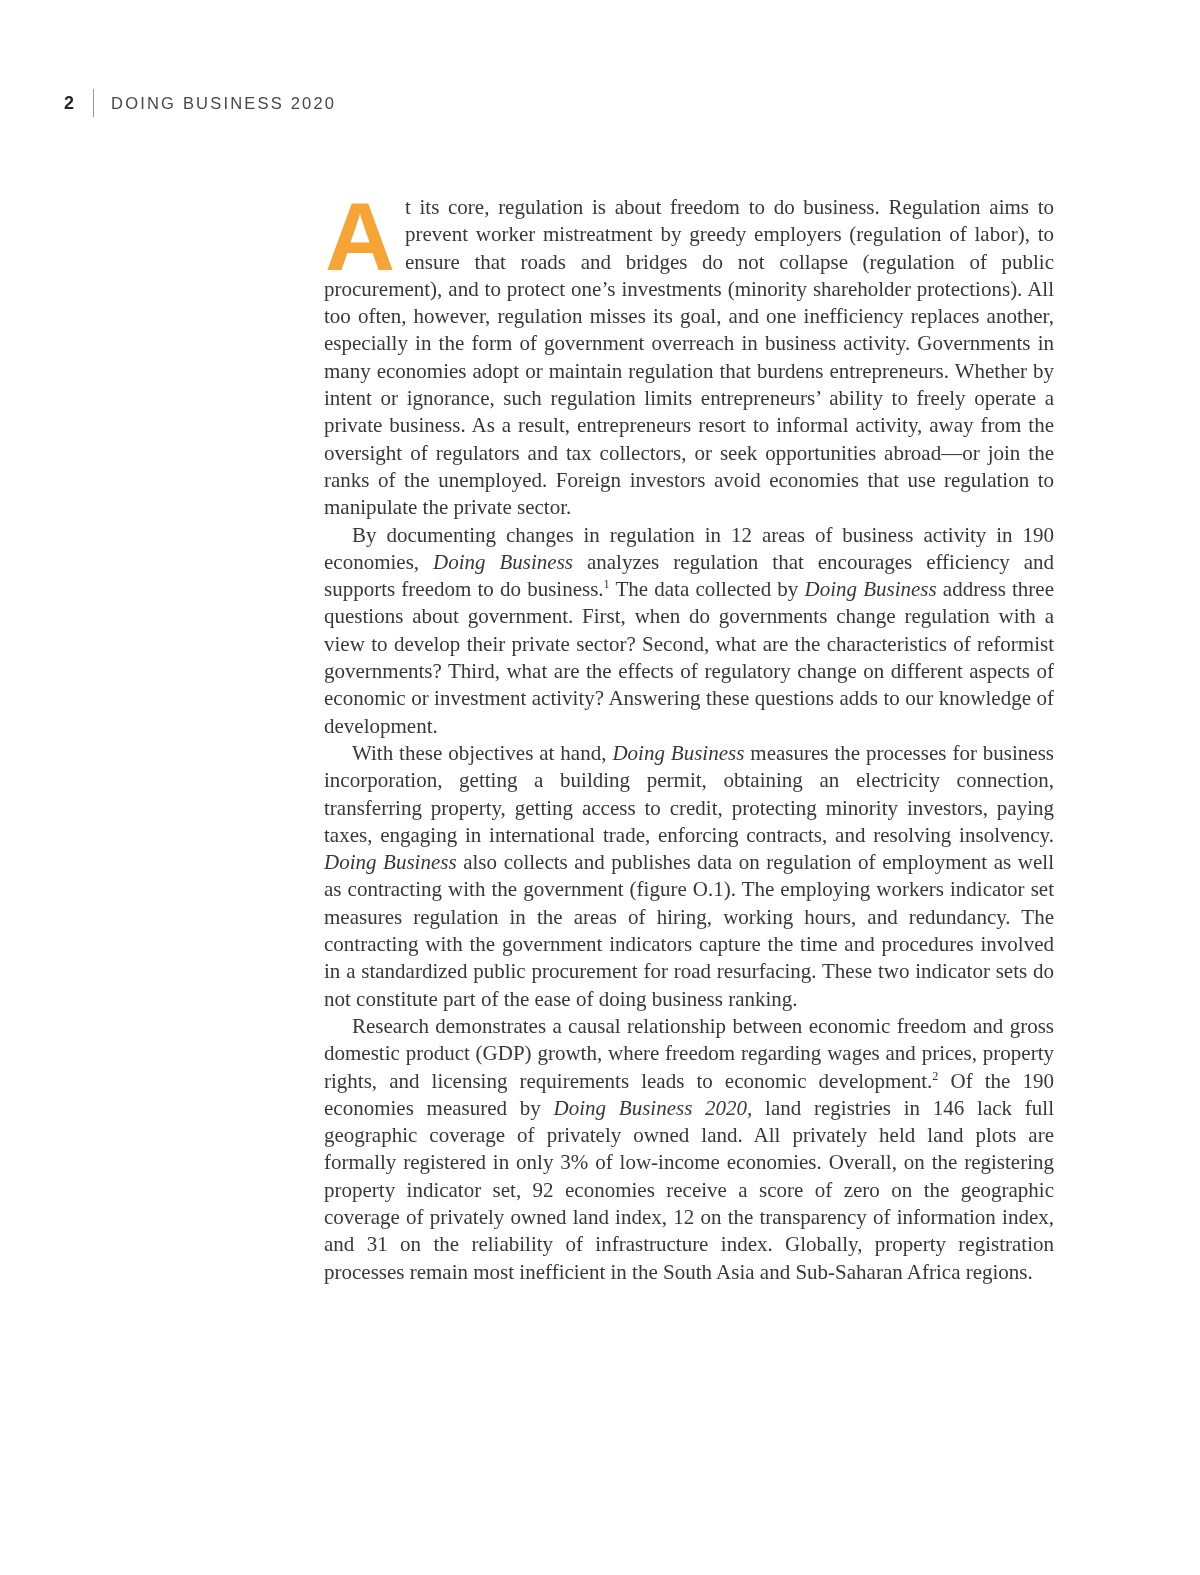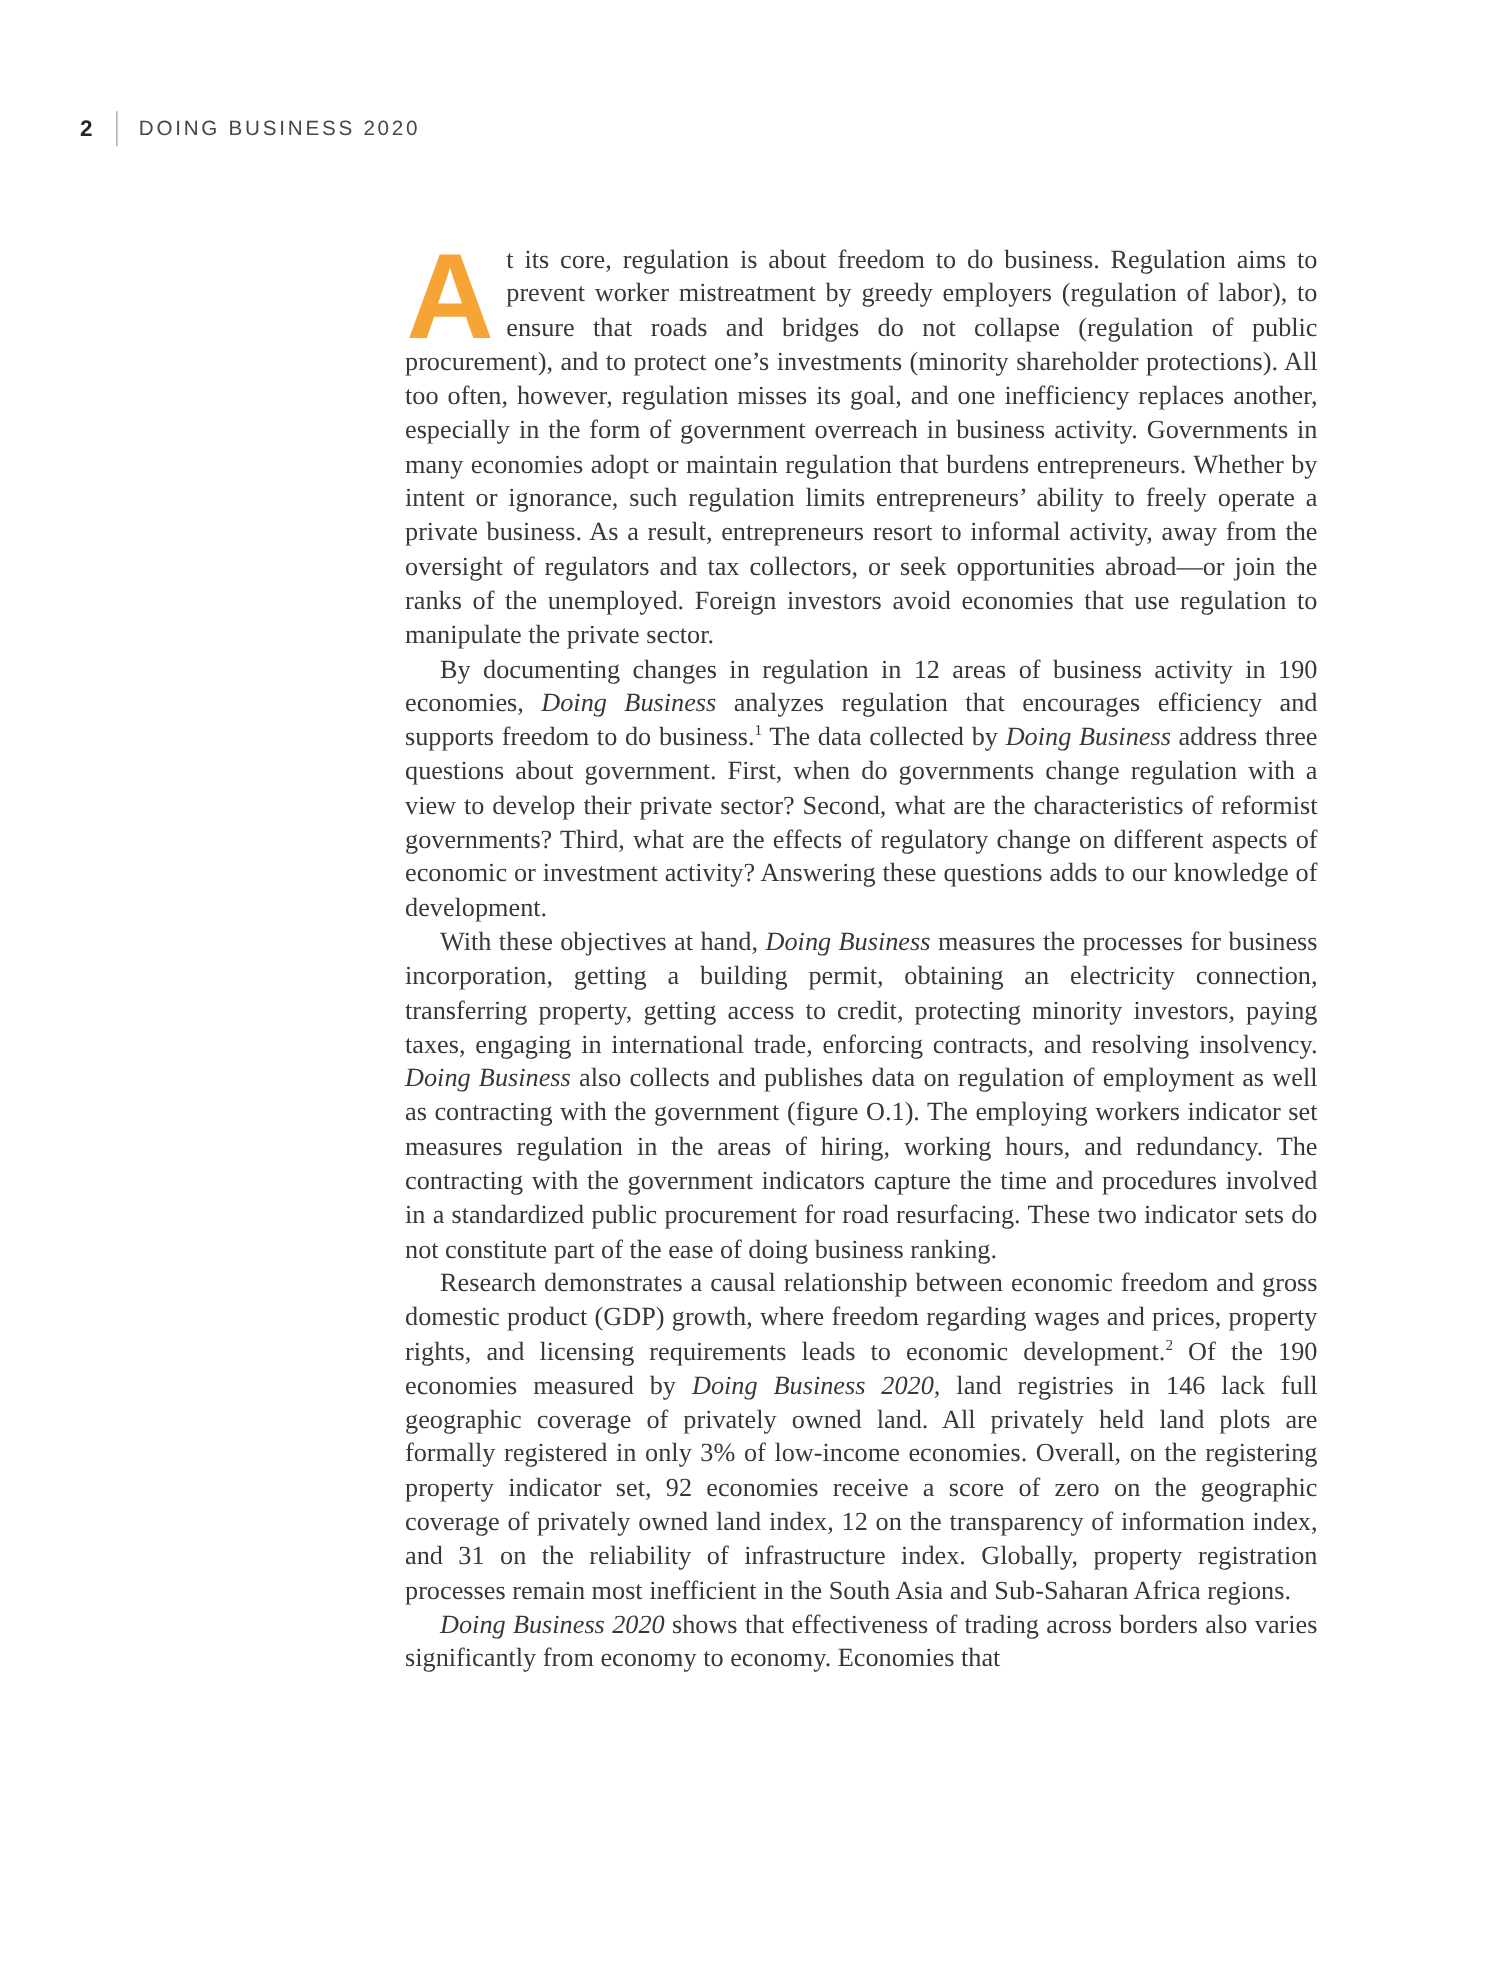--- a/index.html
+++ b/index.html
@@ -76,16 +76,15 @@
     <span class="page-number">2</span>
     <span class="header-divider"></span>
     <span class="header-title">DOING BUSINESS 2020</span>
   </div>
 
   <div class="article-body">
       <p><span class="dropcap" style="color: rgb(247, 164, 55);">A</span><span>t its core, regulation is about freedom to do business. Regulation aims to prevent worker mistreatment by greedy employers (regulation of labor), to ensure that roads and bridges do not collapse (regulation of public procurement), and to protect one’s investments (minority shareholder protections). All too often, however, regulation misses its goal, and one inefficiency replaces another, especially in the form of government overreach in business activity. Governments in many economies adopt or maintain regulation that burdens entrepreneurs. Whether by intent or ignorance, such regulation limits entrepreneurs’ ability to freely operate a private business. As a result, entrepreneurs resort to informal activity, away from the oversight of regulators and tax collectors, or seek opportunities abroad—or join the ranks of the unemployed. Foreign investors avoid economies that use regulation to manipulate the private sector.</span></p>
       <p class="indent"><span>By documenting changes in regulation in 12 areas of business activity in 190 economies, </span><em>Doing Business</em><span> analyzes regulation that encourages efficiency and supports freedom to do business.</span><sup>1</sup><span> The data collected by </span><em>Doing Business</em><span> address three questions about government. First, when do governments change regulation with a view to develop their private sector? Second, what are the characteristics of reformist governments? Third, what are the effects of regulatory change on different aspects of economic or investment activity? Answering these questions adds to our knowledge of development.</span></p>
       <p class="indent"><span>With these objectives at hand, </span><em>Doing Business</em><span> measures the processes for business incorporation, getting a building permit, obtaining an electricity connection, transferring property, getting access to credit, protecting minority investors, paying taxes, engaging in international trade, enforcing contracts, and resolving insolvency. </span><em>Doing Business</em><span> also collects and publishes data on regulation of employment as well as contracting with the government (figure O.1). The employing workers indicator set measures regulation in the areas of hiring, working hours, and redundancy. The contracting with the government indicators capture the time and procedures involved in a standardized public procurement for road resurfacing. These two indicator sets do not constitute part of the ease of doing business ranking.</span></p>
       <p class="indent"><span>Research demonstrates a causal relationship between economic freedom and gross domestic product (GDP) growth, where freedom regarding wages and prices, property rights, and licensing requirements leads to economic development.</span><sup>2</sup><span> Of the 190 economies measured by </span><em>Doing Business 2020,</em><span> land registries in 146 lack full geographic coverage of privately owned land. All privately held land plots are formally registered in only 3% of low-income economies. Overall, on the registering property indicator set, 92 economies receive a score of zero on the geographic coverage of privately owned land index, 12 on the transparency of information index, and 31 on the reliability of infrastructure index. Globally, property registration processes remain most inefficient in the South Asia and Sub-Saharan Africa regions.</span></p>
-      <p class="indent"><em>Doing Business 2020</em><span> shows that effectiveness of trading across borders also varies significantly from economy to economy. Economies that</span></p>
     </div>
 
 </div>
 
 </body></html>

